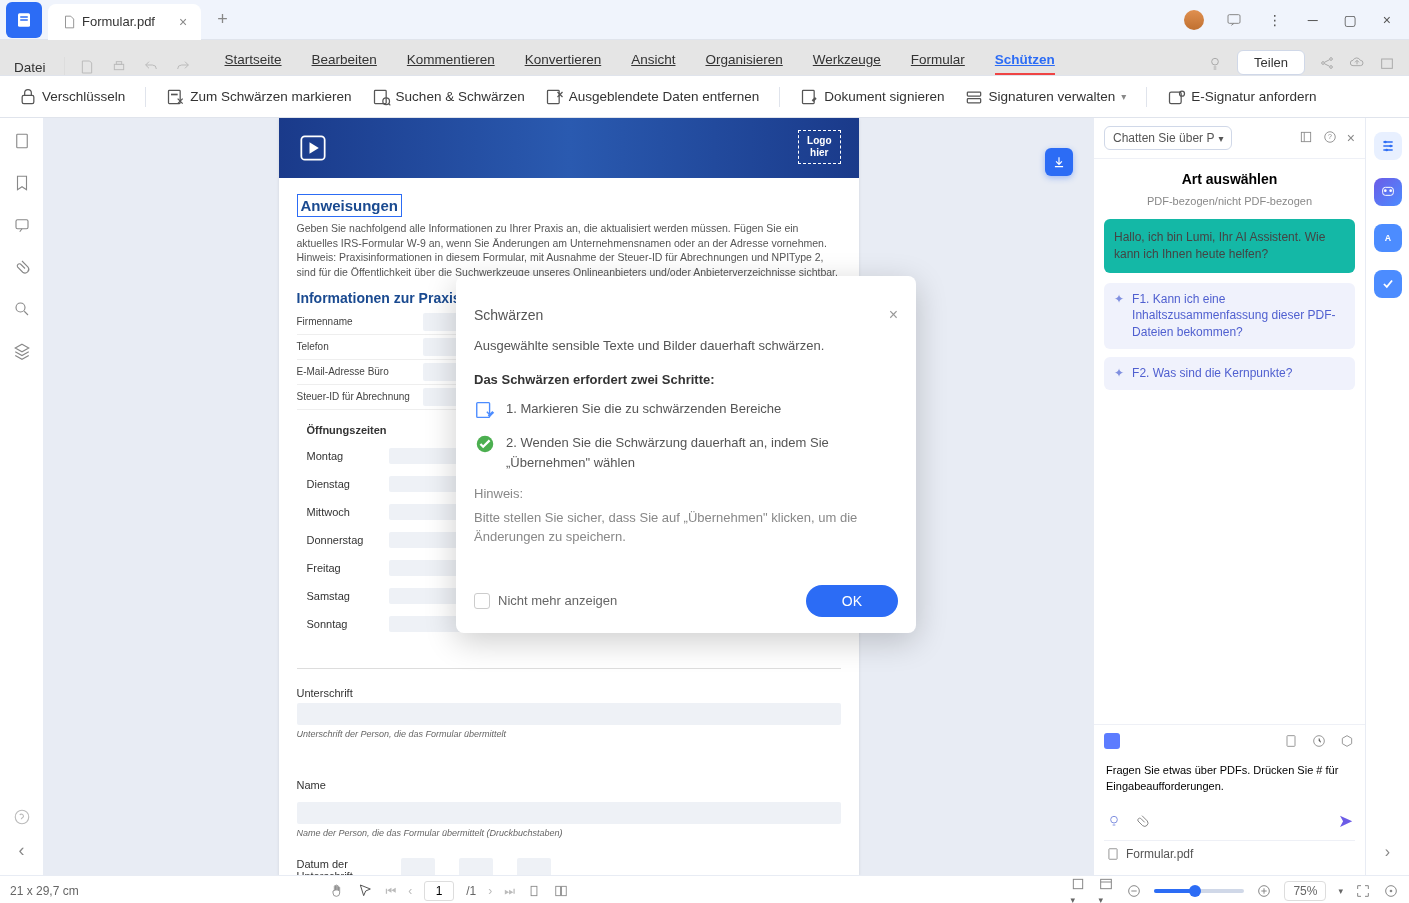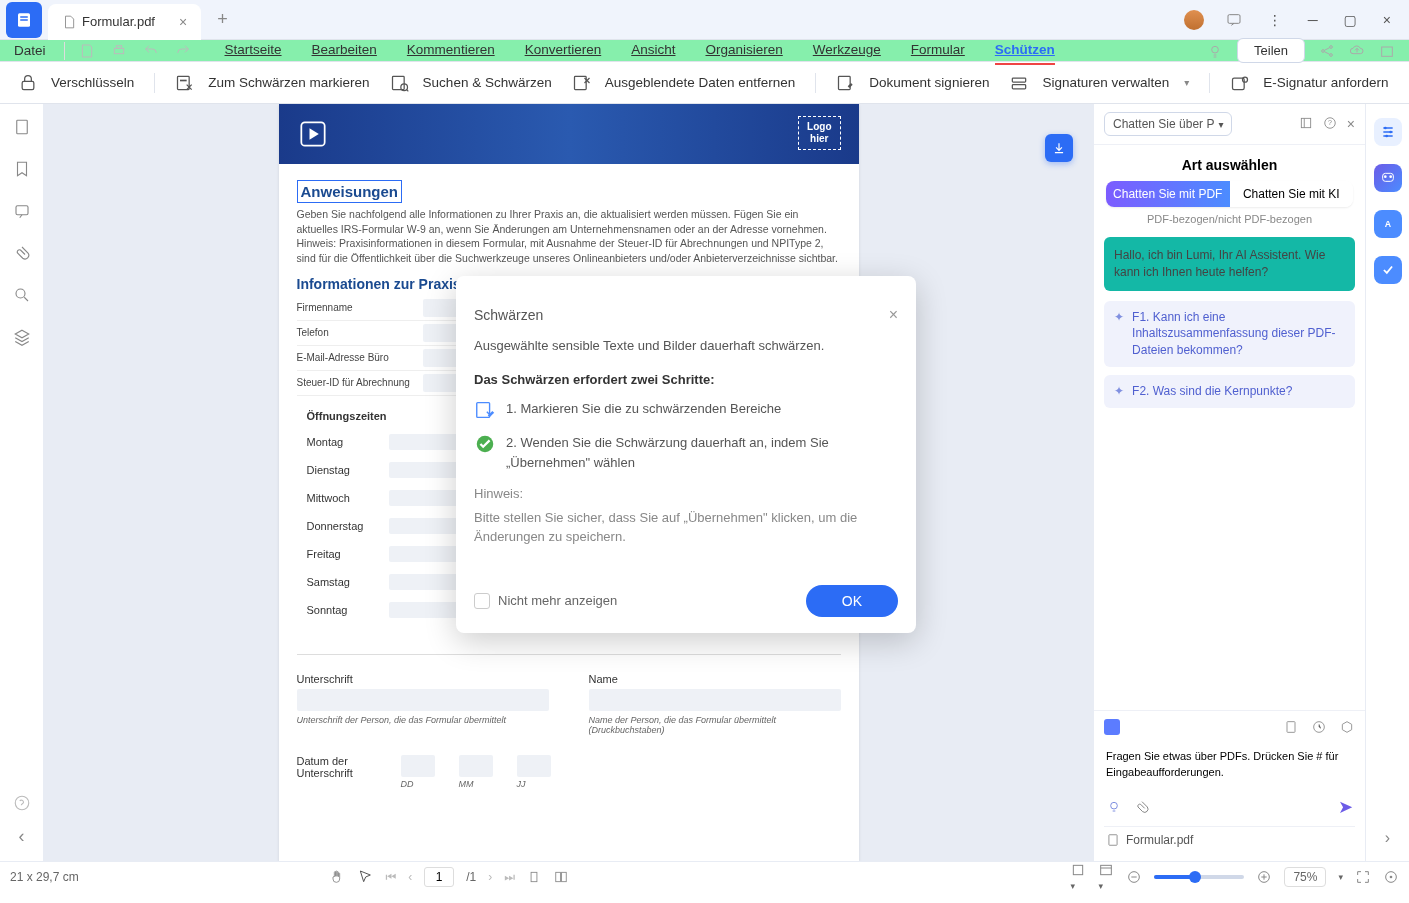--- a/index.html
+++ b/index.html
@@ -8,32 +8,32 @@
 .titlebar { height: 40px; display: flex; align-items: center; background: #f0f4fc; border-bottom: 1px solid #e0e4ec; }
 .app-logo { width: 36px; height: 36px; margin: 2px 6px; background: #2c6cf5; border-radius: 6px; display: flex; align-items: center; justify-content: center; }
 .app-logo svg { fill: #fff; }
 .tab { display: flex; align-items: center; background: #fff; border-radius: 8px 8px 0 0; padding: 0 14px; height: 36px; margin-top: 4px; font-size: 13px; color: #333; }
 .tab-close { margin-left: 24px; font-size: 14px; color: #888; cursor: pointer; }
 .tab-plus { margin-left: 16px; font-size: 18px; color: #888; cursor: pointer; }
 .titlebar-right { margin-left: auto; display: flex; align-items: center; gap: 18px; padding-right: 14px; color: #666; }
 .avatar { width: 20px; height: 20px; border-radius: 50%; background: linear-gradient(#e09050, #c07030); }
 .win-btn { font-size: 14px; color: #555; cursor: pointer; padding: 4px; }
 
-.ribbon { height: 22px; display: flex; align-items: center; border-bottom: 1px solid #e0e4ec; font-size: 13.5px; background: #86efac; }
+.ribbon { height: 36px; display: flex; align-items: flex-end; border-bottom: 1px solid #e0e4ec; font-size: 13.5px; background: #e5e5e5; }
 .ribbon-file { padding: 0 14px; color: #333; cursor: pointer; }
 .ribbon-sep { width: 1px; height: 18px; background: #ddd; margin: 0 4px; }
 .ribbon-qa { display: flex; gap: 16px; padding: 0 10px; color: #aaa; }
 .ribbon-tabs { display: flex; gap: 30px; margin-left: 24px; }
 .ribbon-tab { color: #333; cursor: pointer; padding: 6px 0; text-decoration: underline; }
 .ribbon-tab.active { color: #2c6cf5; font-weight: 600; border-bottom: 2px solid #ef4444; }
 .ribbon-right { margin-left: auto; display: flex; align-items: center; gap: 14px; padding-right: 14px; color: #888; }
 .share-btn { border: 1px solid #d0d8e8; border-radius: 6px; padding: 4px 16px; font-size: 13px; color: #333; cursor: pointer; background: #fff; }
 
 .toolbar { height: 42px; display: flex; align-items: center; gap: 20px; padding: 0 18px; background: #fff; border-bottom: 1px solid #e0e4ec; font-size: 13.5px; color: #333; }
-.tool-item { display: flex; align-items: center; gap: 13px; cursor: pointer; }
+.tool-item { display: flex; align-items: center; gap: 4px; cursor: pointer; }
 .tool-icon { width: 20px; height: 20px; display: flex; align-items: center; justify-content: center; color: #555; }
 .vsep { width: 1px; height: 20px; background: #e0e4ec; }
 .tool-chevron { font-size: 10px; color: #888; margin-left: 2px; }
 
 .main { display: flex; height: calc(903px - 40px - 34px - 42px - 30px); position: relative; }
 .leftbar { width: 44px; background: #fff; border-right: 1px solid #e8ecf4; display: flex; flex-direction: column; align-items: center; padding-top: 14px; gap: 24px; color: #888; }
 .leftbar .lb-icon { cursor: pointer; font-size: 18px; }
 .leftbar-bottom { margin-top: auto; padding-bottom: 14px; display: flex; flex-direction: column; gap: 14px; align-items: center; }
 
 .canvas-area { flex: 1; background: #e8ecf4; display: flex; justify-content: center; overflow: auto; position: relative; }
@@ -46,21 +46,21 @@
 .doc-text { font-size: 10.5px; color: #555; line-height: 1.4; margin-bottom: 10px; }
 .doc-h2 { color: #1a4a90; font-size: 14px; font-weight: 700; margin: 8px 0 4px; }
 .form-rows { font-size: 10px; }
 .form-row { display: flex; align-items: center; padding: 3px 0; border-bottom: 1px solid #eee; }
 .form-label { width: 120px; color: #444; }
 .form-field { flex: 1; height: 18px; background: #eef1f6; border-radius: 2px; margin-left: 6px; }
 .hours-header { font-weight: 700; font-size: 11px; margin: 14px 0 6px 10px; }
 .hours-row { display: flex; align-items: center; padding: 6px 0 6px 10px; font-size: 11px; gap: 12px; }
 .hours-row .day { width: 70px; }
 .hours-row .slot { flex: 1; height: 16px; background: #eef1f6; border-radius: 2px; }
-.sig-row { display: flex; gap: 40px; margin-top: 30px; font-size: 11px; border-top: 1px solid #ddd; padding-top: 18px; }
+.sig-row { display: flex; gap: 40px; margin-top: 30px; font-size: 11px; border-top: 1px solid #ddd; padding-top: 18px; flex-direction: column; }
 .sig-col { flex: 1; }
 .sig-box { height: 22px; background: #eef1f6; border-radius: 2px; margin-bottom: 4px; }
 .sig-hint { font-size: 9px; font-style: italic; color: #666; }
 .date-row { display: flex; gap: 24px; margin-top: 20px; font-size: 11px; align-items: flex-start; }
 .date-row .lbl { width: 80px; }
 .db-col { width: 34px; }
 .db { height: 22px; background: #eef1f6; border-radius: 2px; margin-bottom: 2px; }
 .db-hint { font-size: 9px; font-style: italic; color: #666; }
 
 .float-down { position: absolute; right: 20px; top: 30px; width: 28px; height: 28px; background: #2c6cf5; border-radius: 6px; display: flex; align-items: center; justify-content: center; color: #fff; cursor: pointer; box-shadow: 0 2px 6px rgba(44,108,245,.4); }
@@ -413,21 +413,21 @@
             <div class="slot"></div>
             <div class="slot"></div>
           </div>
         <div class="sig-row">
           <div class="sig-col">
             <div style="margin-bottom:4px">Unterschrift</div>
             <div class="sig-box"></div>
             <div class="sig-hint">Unterschrift der Person, die das Formular übermittelt</div>
           </div>
           <div class="sig-col">
-            <div style="margin-bottom:4px">Name</div>
+            <div style="margin-bottom:11px">Name</div>
             <div class="sig-box"></div>
             <div class="sig-hint">Name der Person, die das Formular übermittelt (Druckbuchstaben)</div>
           </div>
         </div>
         <div class="date-row">
           <div class="lbl">Datum der Unterschrift</div>
           <div class="db-col">
               <div class="db"></div>
               <div class="db-hint">DD</div>
             </div>
@@ -460,24 +460,20 @@
         <span>
             <svg width="14" height="14" viewBox="0 0 24 24">
               <circle cx="12" cy="12" r="9" fill="none" stroke="#888" stroke-width="1.5"></circle>
               <text x="12" y="16" text-anchor="middle" font-size="12" fill="#888">?</text>
             </svg>
           </span>
         <span>×</span>
       </div>
     </div>
     <div class="ai-title">Art auswählen</div>
-    <div class="ai-toggle">
-      <div class="active">Chatten Sie mit PDF</div>
-      <div>Chatten Sie mit KI</div>
-    </div>
     <div class="ai-sub">PDF-bezogen/nicht PDF-bezogen</div>
     <div class="ai-msg">Hallo, ich bin Lumi, Ihr AI Assistent. Wie kann ich Ihnen heute helfen?</div>
     <div class="ai-sugg">
       <span class="ai-sugg-icon">✦</span>
       <span>F1. Kann ich eine Inhaltszusammenfassung dieser PDF-Dateien bekommen?</span>
     </div>
     <div class="ai-sugg">
       <span class="ai-sugg-icon">✦</span>
       <span>F2. Was sind die Kernpunkte?</span>
     </div>

